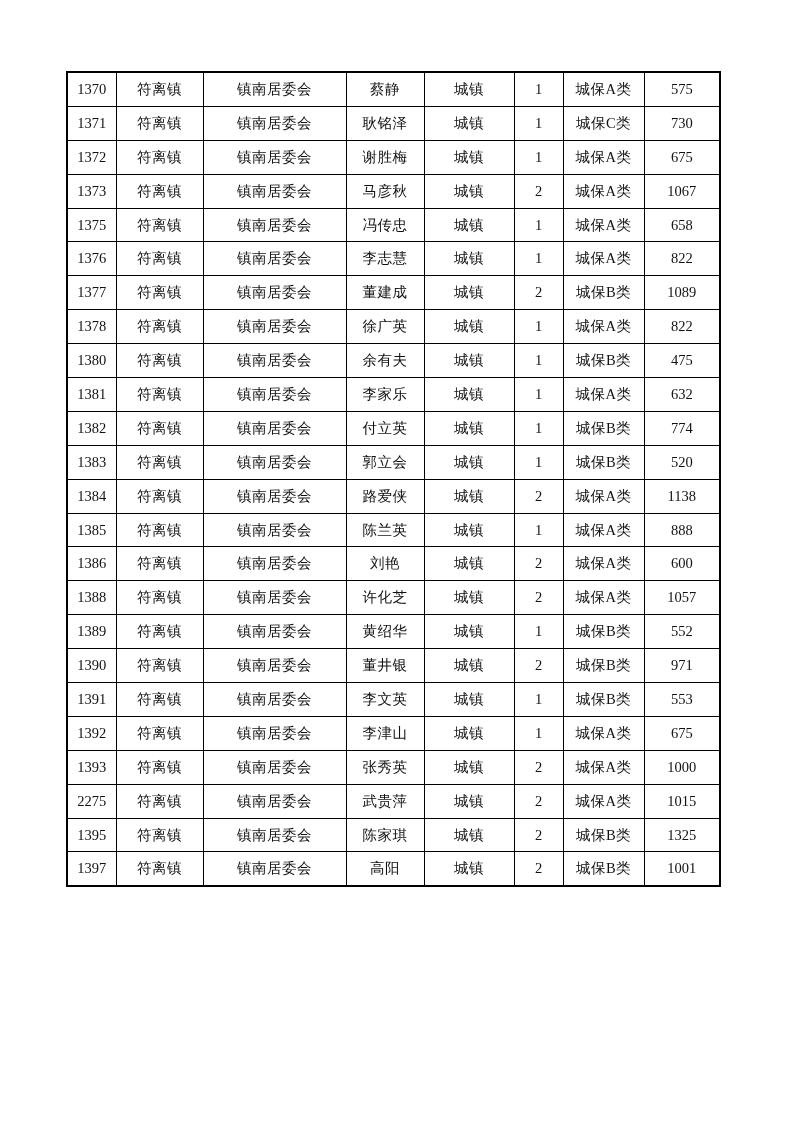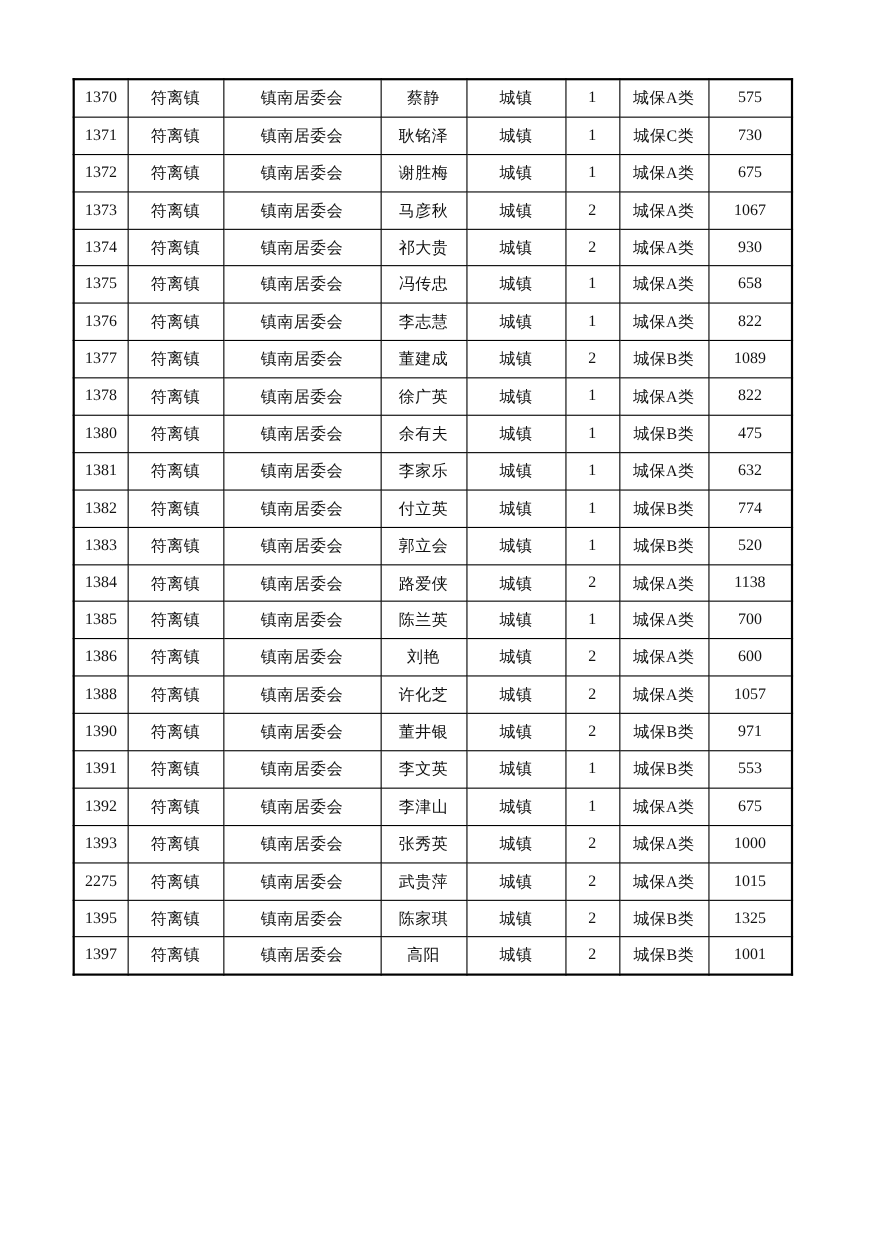--- a/index.html
+++ b/index.html
@@ -95,30 +95,20 @@
           <td class="num">1373</td>
           <td>符离镇</td>
           <td>镇南居委会</td>
           <td>马彦秋</td>
           <td>城镇</td>
           <td class="num">2</td>
           <td>城保A类</td>
           <td class="num">1067</td>
         </tr>
         <tr>
-          <td class="num">1374</td>
-          <td>符离镇</td>
-          <td>镇南居委会</td>
-          <td>祁大贵</td>
-          <td>城镇</td>
-          <td class="num">2</td>
-          <td>城保A类</td>
-          <td class="num">930</td>
-        </tr>
-        <tr>
           <td class="num">1375</td>
           <td>符离镇</td>
           <td>镇南居委会</td>
           <td>冯传忠</td>
           <td>城镇</td>
           <td class="num">1</td>
           <td>城保A类</td>
           <td class="num">658</td>
         </tr>
         <tr>
@@ -202,41 +192,51 @@
           <td class="num">1138</td>
         </tr>
         <tr>
           <td class="num">1385</td>
           <td>符离镇</td>
           <td>镇南居委会</td>
           <td>陈兰英</td>
           <td>城镇</td>
           <td class="num">1</td>
           <td>城保A类</td>
-          <td class="num">700</td>
+          <td class="num">888</td>
         </tr>
         <tr>
           <td class="num">1386</td>
           <td>符离镇</td>
           <td>镇南居委会</td>
           <td>刘艳</td>
           <td>城镇</td>
           <td class="num">2</td>
           <td>城保A类</td>
           <td class="num">600</td>
         </tr>
         <tr>
           <td class="num">1388</td>
           <td>符离镇</td>
           <td>镇南居委会</td>
           <td>许化芝</td>
           <td>城镇</td>
           <td class="num">2</td>
           <td>城保A类</td>
           <td class="num">1057</td>
+        </tr>
+        <tr>
+          <td class="num">1389</td>
+          <td>符离镇</td>
+          <td>镇南居委会</td>
+          <td>黄绍华</td>
+          <td>城镇</td>
+          <td class="num">1</td>
+          <td>城保B类</td>
+          <td class="num">552</td>
         </tr>
         <tr>
           <td class="num">1390</td>
           <td>符离镇</td>
           <td>镇南居委会</td>
           <td>董井银</td>
           <td>城镇</td>
           <td class="num">2</td>
           <td>城保B类</td>
           <td class="num">971</td>

